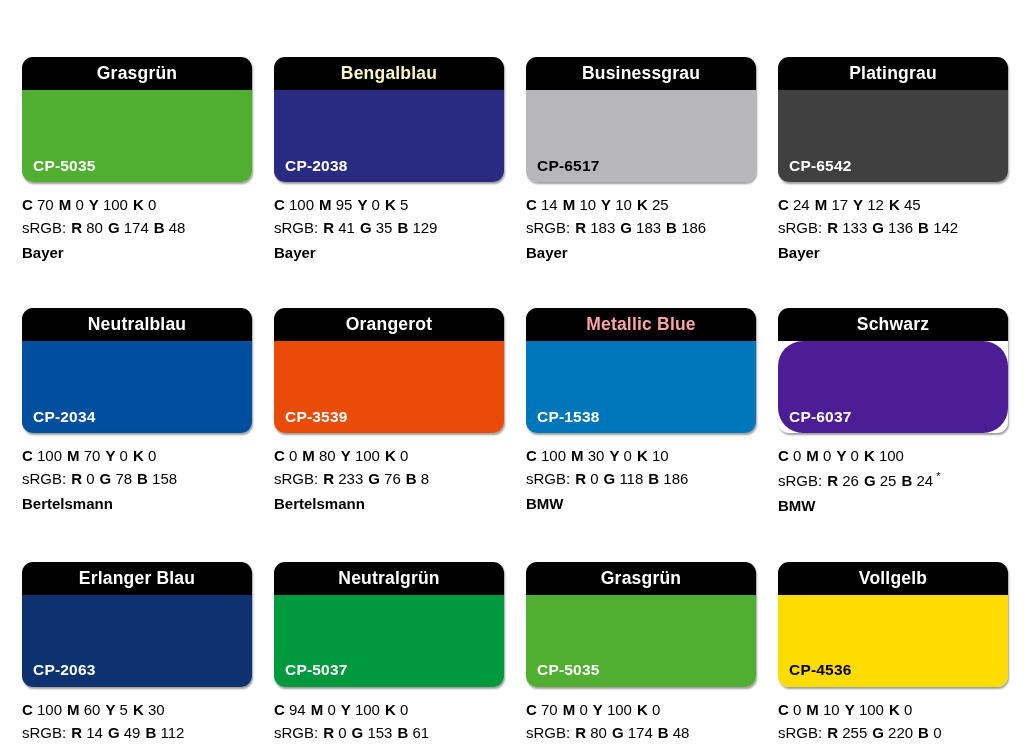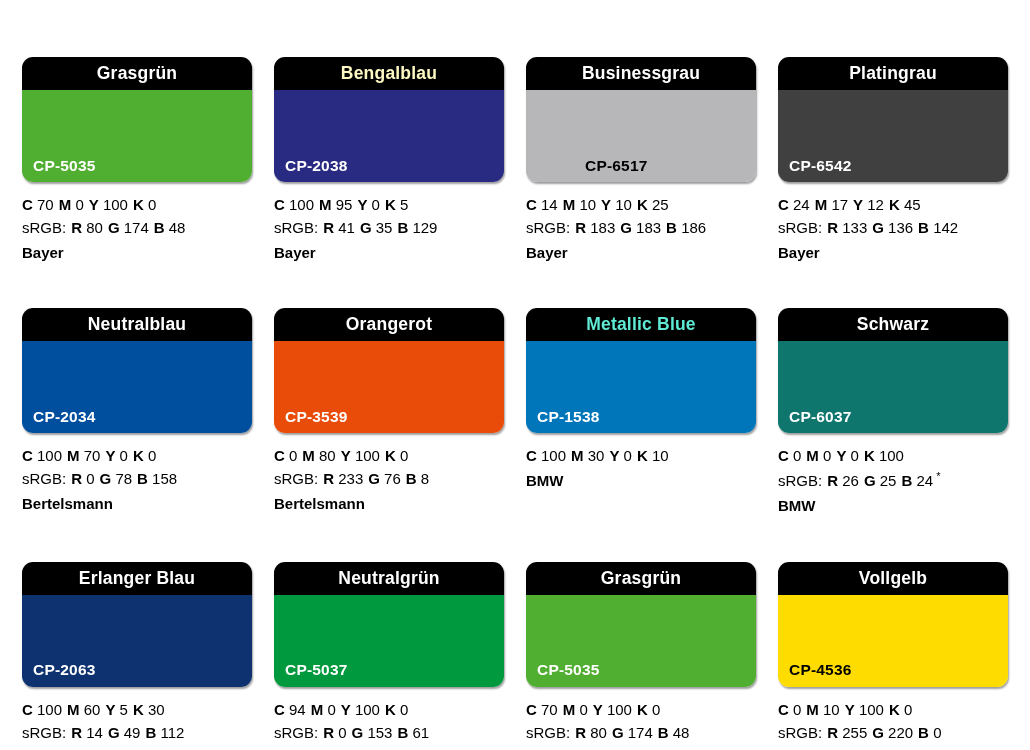--- a/index.html
+++ b/index.html
@@ -160,21 +160,21 @@
           <div class="spec-line"><span class="lbl">sRGB:</span><span class="sep"></span><span class="k">R</span> <span class="v">41</span><span class="sep"></span><span class="k">G</span> <span class="v">35</span><span class="sep"></span><span class="k">B</span> <span class="v">129</span></div>
           <div class="brand-line">Bayer</div>
         </div>
       </div>
       <div class="swatch-cell">
         <div class="card">
           <div class="card-header" style="background: rgb(0, 0, 0);">
             <span class="card-title" style="color: rgb(255, 255, 255);">Businessgrau</span>
           </div>
           <div class="card-body" style="background: rgb(183, 183, 186);">
-            <span class="card-code" style="color: rgb(0, 0, 0); margin-left: 48px;">CP-6517</span>
+            <span class="card-code" style="color: rgb(0, 0, 0);">CP-6517</span>
           </div>
         </div>
         <div class="specs">
           <div class="spec-line"><span class="k">C</span> <span class="v">14</span><span class="sep"></span><span class="k">M</span> <span class="v">10</span><span class="sep"></span><span class="k">Y</span> <span class="v">10</span><span class="sep"></span><span class="k">K</span> <span class="v">25</span></div>
           <div class="spec-line"><span class="lbl">sRGB:</span><span class="sep"></span><span class="k">R</span> <span class="v">183</span><span class="sep"></span><span class="k">G</span> <span class="v">183</span><span class="sep"></span><span class="k">B</span> <span class="v">186</span></div>
           <div class="brand-line">Bayer</div>
         </div>
       </div>
       <div class="swatch-cell">
         <div class="card">
@@ -217,37 +217,38 @@
         </div>
         <div class="specs">
           <div class="spec-line"><span class="k">C</span> <span class="v">0</span><span class="sep"></span><span class="k">M</span> <span class="v">80</span><span class="sep"></span><span class="k">Y</span> <span class="v">100</span><span class="sep"></span><span class="k">K</span> <span class="v">0</span></div>
           <div class="spec-line"><span class="lbl">sRGB:</span><span class="sep"></span><span class="k">R</span> <span class="v">233</span><span class="sep"></span><span class="k">G</span> <span class="v">76</span><span class="sep"></span><span class="k">B</span> <span class="v">8</span></div>
           <div class="brand-line">Bertelsmann</div>
         </div>
       </div>
       <div class="swatch-cell">
         <div class="card">
           <div class="card-header" style="background: rgb(0, 0, 0);">
-            <span class="card-title" style="color: #5eead4;">Metallic Blue</span>
+            <span class="card-title" style="color: #fca5a5;">Metallic Blue</span>
           </div>
           <div class="card-body" style="background: rgb(0, 118, 186);">
             <span class="card-code" style="color: rgb(255, 255, 255);">CP-1538</span>
           </div>
         </div>
         <div class="specs">
           <div class="spec-line"><span class="k">C</span> <span class="v">100</span><span class="sep"></span><span class="k">M</span> <span class="v">30</span><span class="sep"></span><span class="k">Y</span> <span class="v">0</span><span class="sep"></span><span class="k">K</span> <span class="v">10</span></div>
+          <div class="spec-line"><span class="lbl">sRGB:</span><span class="sep"></span><span class="k">R</span> <span class="v">0</span><span class="sep"></span><span class="k">G</span> <span class="v">118</span><span class="sep"></span><span class="k">B</span> <span class="v">186</span></div>
           <div class="brand-line">BMW</div>
         </div>
       </div>
       <div class="swatch-cell">
         <div class="card">
           <div class="card-header" style="background: rgb(0, 0, 0);">
             <span class="card-title" style="color: rgb(255, 255, 255);">Schwarz</span>
           </div>
-          <div class="card-body" style="background: #0f766e;">
+          <div class="card-body" style="background: #4c1d95; border-radius: 25px;">
             <span class="card-code" style="color: rgb(255, 255, 255);">CP-6037</span>
           </div>
         </div>
         <div class="specs">
           <div class="spec-line"><span class="k">C</span> <span class="v">0</span><span class="sep"></span><span class="k">M</span> <span class="v">0</span><span class="sep"></span><span class="k">Y</span> <span class="v">0</span><span class="sep"></span><span class="k">K</span> <span class="v">100</span></div>
           <div class="spec-line"><span class="lbl">sRGB:</span><span class="sep"></span><span class="k">R</span> <span class="v">26</span><span class="sep"></span><span class="k">G</span> <span class="v">25</span><span class="sep"></span><span class="k">B</span> <span class="v">24</span><span class="footnote-mark">*</span></div>
           <div class="brand-line">BMW</div>
         </div>
       </div>
       <div class="swatch-cell">

